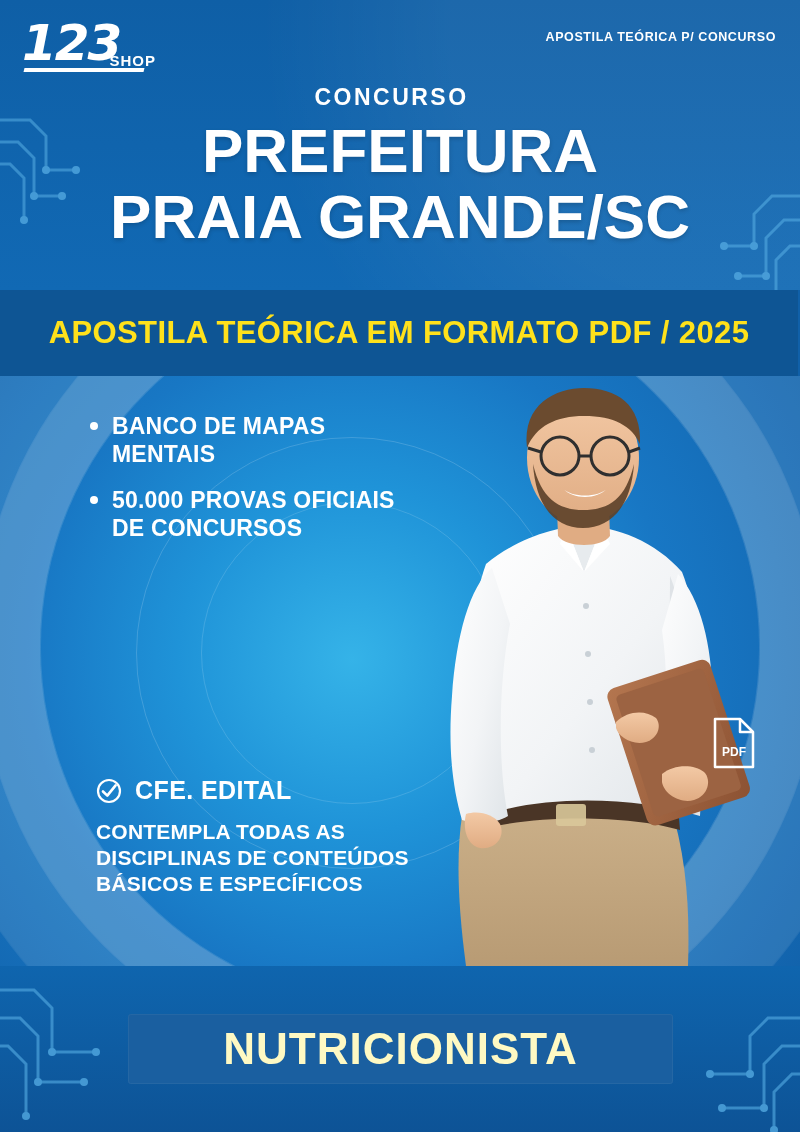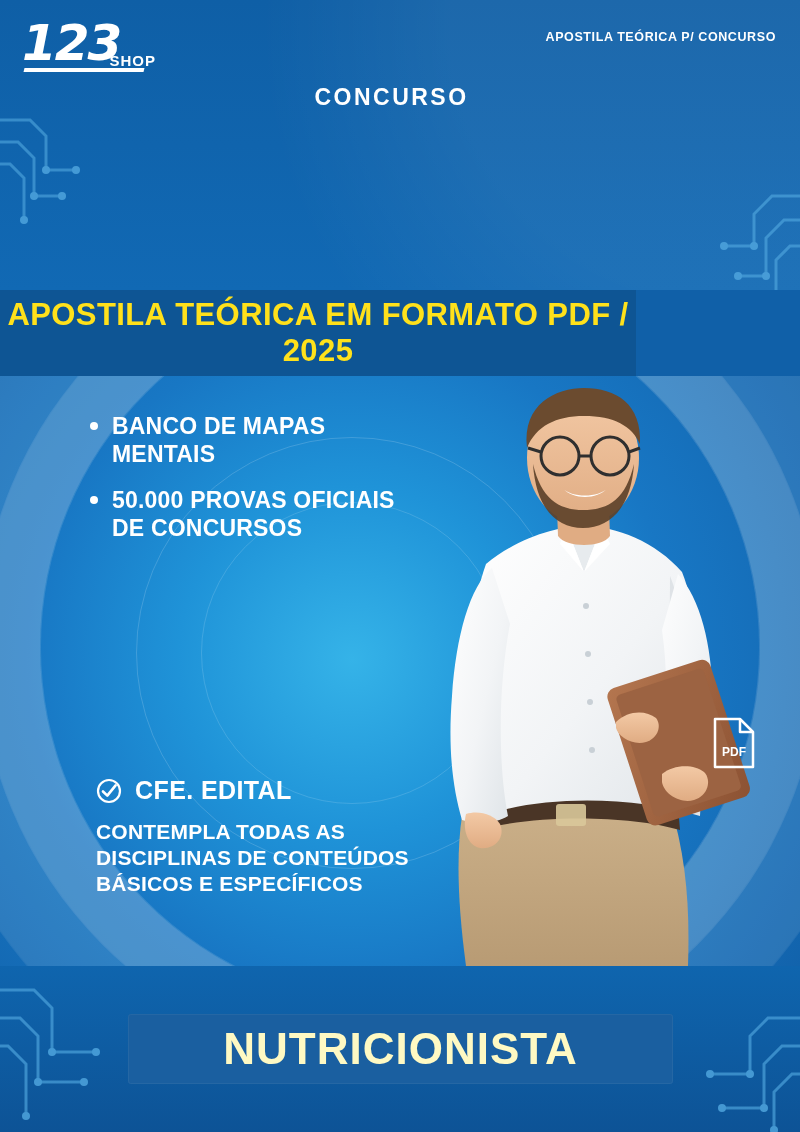--- a/index.html
+++ b/index.html
@@ -103,21 +103,21 @@
     letter-spacing: 0px;
     z-index: 6;
     text-shadow: 0 2px 4px rgba(0,0,0,0.18);
   }
   .title-main .line2 { display: block; }
 
   
   .sub-band {
     position: absolute;
     left: 0; top: 290px;
-    width: 636px; height: 86px;
+    width: 798px; height: 86px;
     background: #0e5594;
     display: flex;
     align-items: center;
     justify-content: center;
     z-index: 5;
   }
   .sub-band .txt {
     color: #ffe11b;
     font-weight: bold;
     font-size: 31px;
@@ -333,20 +333,24 @@
     <div class="logo">
       <div class="logo-123">123</div>
       <div class="logo-underline"></div>
       <div class="logo-shop">SHOP</div>
     </div>
 
     <div class="top-right-label">APOSTILA TEÓRICA P/ CONCURSO</div>
 
     <div class="concurso-label">CONCURSO</div>
 
+    <div class="title-main">
+      <span>PREFEITURA</span>
+      <span class="line2">PRAIA GRANDE/SC</span>
+    </div>
   </div>
 
   <div class="sub-band">
     <div class="txt">APOSTILA TEÓRICA EM FORMATO PDF / 2025</div>
   </div>
 
   <div class="body-area">
     <div class="rings"></div>
     <div class="rings2"></div>
     <div class="rings3"></div>

